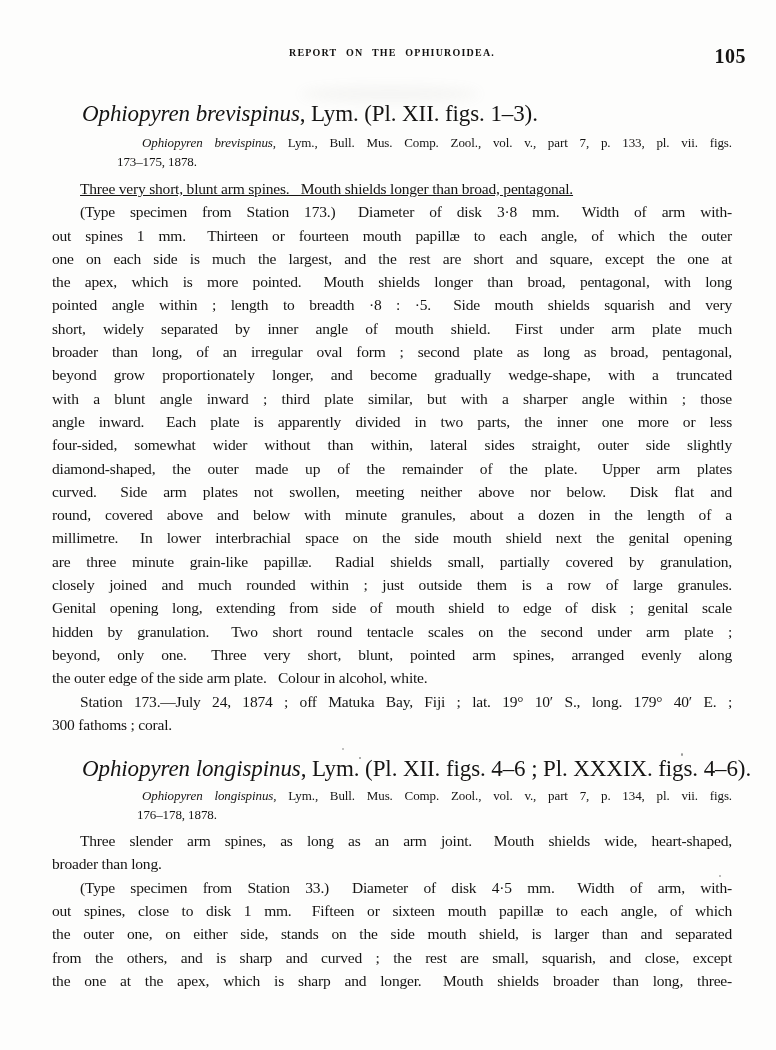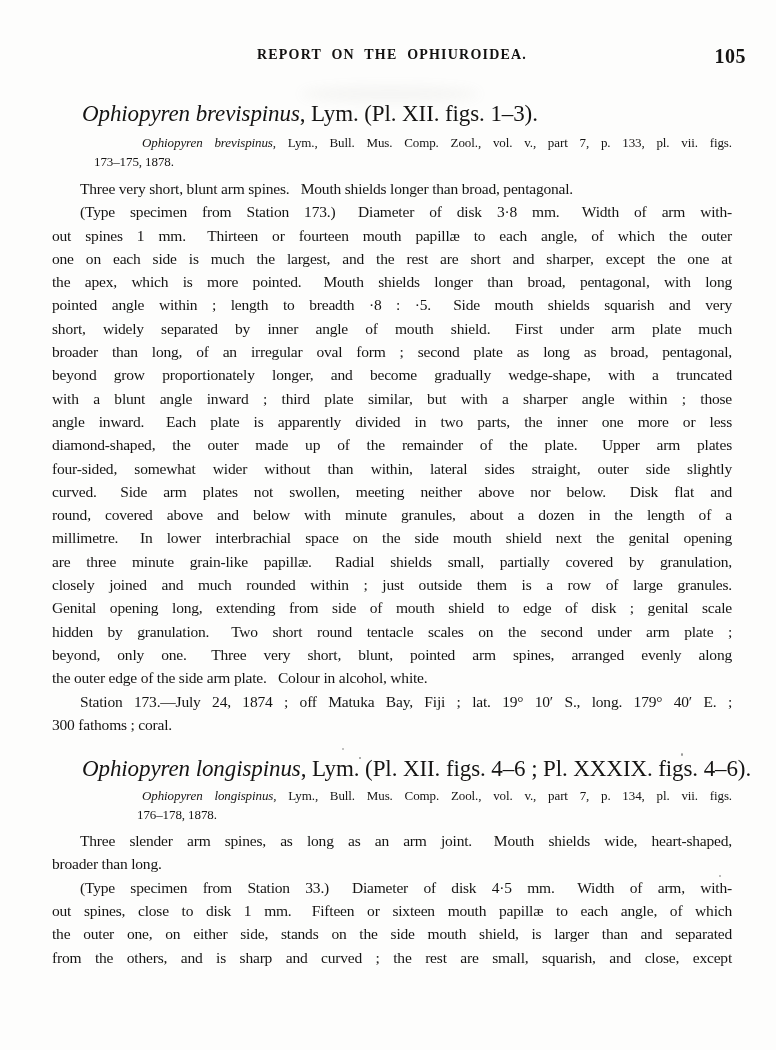--- a/index.html
+++ b/index.html
@@ -11,21 +11,21 @@
     padding: 47px 44px 0 52px;
     background: #fdfdfc;
     color: #151413;
     font-family: "Liberation Serif", "DejaVu Serif", serif;
     overflow: hidden;
   }
   
   .running-header { position: relative; height: 18px; }
   .header-title {
     text-align: center;
-    font-size: 14px;
+    font-size: 10px;
     font-weight: bold;
     letter-spacing: 1.2px;
     word-spacing: 5px;
     color: #121110;
   }
   .page-number {
     position: absolute;
     right: -14px;
     top: -2px;
     font-size: 20px;
@@ -44,26 +44,26 @@
   .it { font-style: italic; }
   
   .citation {
     margin-top: 6px;
     font-size: 13px;
     line-height: 19px;
     letter-spacing: -0.1px;
   }
   .s2 .citation { margin-top: 4px; }
   .cit-l1 { margin-left: 90px; text-align: justify; text-align-last: justify; }
-  .cit-l2 { margin-left: 42px; }
+  .cit-l2 { margin-left: 65px; }
   .s2 .cit-l2 { margin-left: 85px; }
   
   .body-text { font-size: 15.5px; line-height: 23.3px; letter-spacing: -0.2px; }
   .para { margin: 0; }
-  .para.mt6 { margin-top: 6px; }
+  .para.mt6 { margin-top: 6px; text-decoration: underline; }
   .para.mt5 { margin-top: 5px; }
   .para .line { text-align: justify; text-align-last: justify; }
   .para .line.first { text-indent: 28px; }
   .para .line.last { text-align-last: left; }
   .para.justify-last .line.last { text-align-last: justify; }
   
   .smudge {
     position: absolute; left: 300px; top: 86px;
     width: 180px; height: 16px;
     background: #9a9a94; opacity: 0.08;
@@ -93,30 +93,30 @@
       <div class="citation">
         <div class="cit-l1"><span class="it">Ophiopyren brevispinus</span><span>, Lym., Bull. Mus. Comp. Zool., vol. v., part 7, p. 133, pl. vii. figs.</span></div>
         <div class="cit-l2">173–175, 1878.</div>
       </div>
       <div class="para mt6">
           <div class="line first last">Three very short, blunt arm spines.  Mouth shields longer than broad, pentagonal.</div>
         </div>
       <div class="para">
           <div class="line first">(Type specimen from Station 173.)  Diameter of disk 3·8 mm.  Width of arm with-</div>
           <div class="line">out spines 1 mm.  Thirteen or fourteen mouth papillæ to each angle, of which the outer</div>
-          <div class="line">one on each side is much the largest, and the rest are short and sharper, except the one at</div>
+          <div class="line">one on each side is much the largest, and the rest are short and square, except the one at</div>
           <div class="line">the apex, which is more pointed.  Mouth shields longer than broad, pentagonal, with long</div>
           <div class="line">pointed angle within ; length to breadth ·8 : ·5.  Side mouth shields squarish and very</div>
           <div class="line">short, widely separated by inner angle of mouth shield.  First under arm plate much</div>
           <div class="line">broader than long, of an irregular oval form ; second plate as long as broad, pentagonal,</div>
           <div class="line">beyond grow proportionately longer, and become gradually wedge-shape, with a truncated</div>
           <div class="line">with a blunt angle inward ; third plate similar, but with a sharper angle within ; those</div>
           <div class="line">angle inward.  Each plate is apparently divided in two parts, the inner one more or less</div>
+          <div class="line">four-sided, somewhat wider without than within, lateral sides straight, outer side slightly</div>
           <div class="line">diamond-shaped, the outer made up of the remainder of the plate.  Upper arm plates</div>
-          <div class="line">four-sided, somewhat wider without than within, lateral sides straight, outer side slightly</div>
           <div class="line">curved.  Side arm plates not swollen, meeting neither above nor below.  Disk flat and</div>
           <div class="line">round, covered above and below with minute granules, about a dozen in the length of a</div>
           <div class="line">millimetre.  In lower interbrachial space on the side mouth shield next the genital opening</div>
           <div class="line">are three minute grain-like papillæ.  Radial shields small, partially covered by granulation,</div>
           <div class="line">closely joined and much rounded within ; just outside them is a row of large granules.</div>
           <div class="line">Genital opening long, extending from side of mouth shield to edge of disk ; genital scale</div>
           <div class="line">hidden by granulation.  Two short round tentacle scales on the second under arm plate ;</div>
           <div class="line">beyond, only one.  Three very short, blunt, pointed arm spines, arranged evenly along</div>
           <div class="line last">the outer edge of the side arm plate.  Colour in alcohol, white.</div>
         </div>
@@ -134,20 +134,21 @@
       </div>
       <div class="para mt5">
           <div class="line first">Three slender arm spines, as long as an arm joint.  Mouth shields wide, heart-shaped,</div>
           <div class="line last">broader than long.</div>
         </div>
       <div class="para justify-last">
           <div class="line first">(Type specimen from Station 33.)  Diameter of disk 4·5 mm.  Width of arm, with-</div>
           <div class="line">out spines, close to disk 1 mm.  Fifteen or sixteen mouth papillæ to each angle, of which</div>
           <div class="line">the outer one, on either side, stands on the side mouth shield, is larger than and separated</div>
           <div class="line">from the others, and is sharp and curved ; the rest are small, squarish, and close, except</div>
+          <div class="line last">the one at the apex, which is sharp and longer.  Mouth shields broader than long, three-</div>
         </div>
     </section>
 
   </div>
 
   <div class="smudge"></div>
   <div class="speck a"></div>
   <div class="speck b"></div>
   <div class="speck c"></div>
   <div class="speck d"></div>

